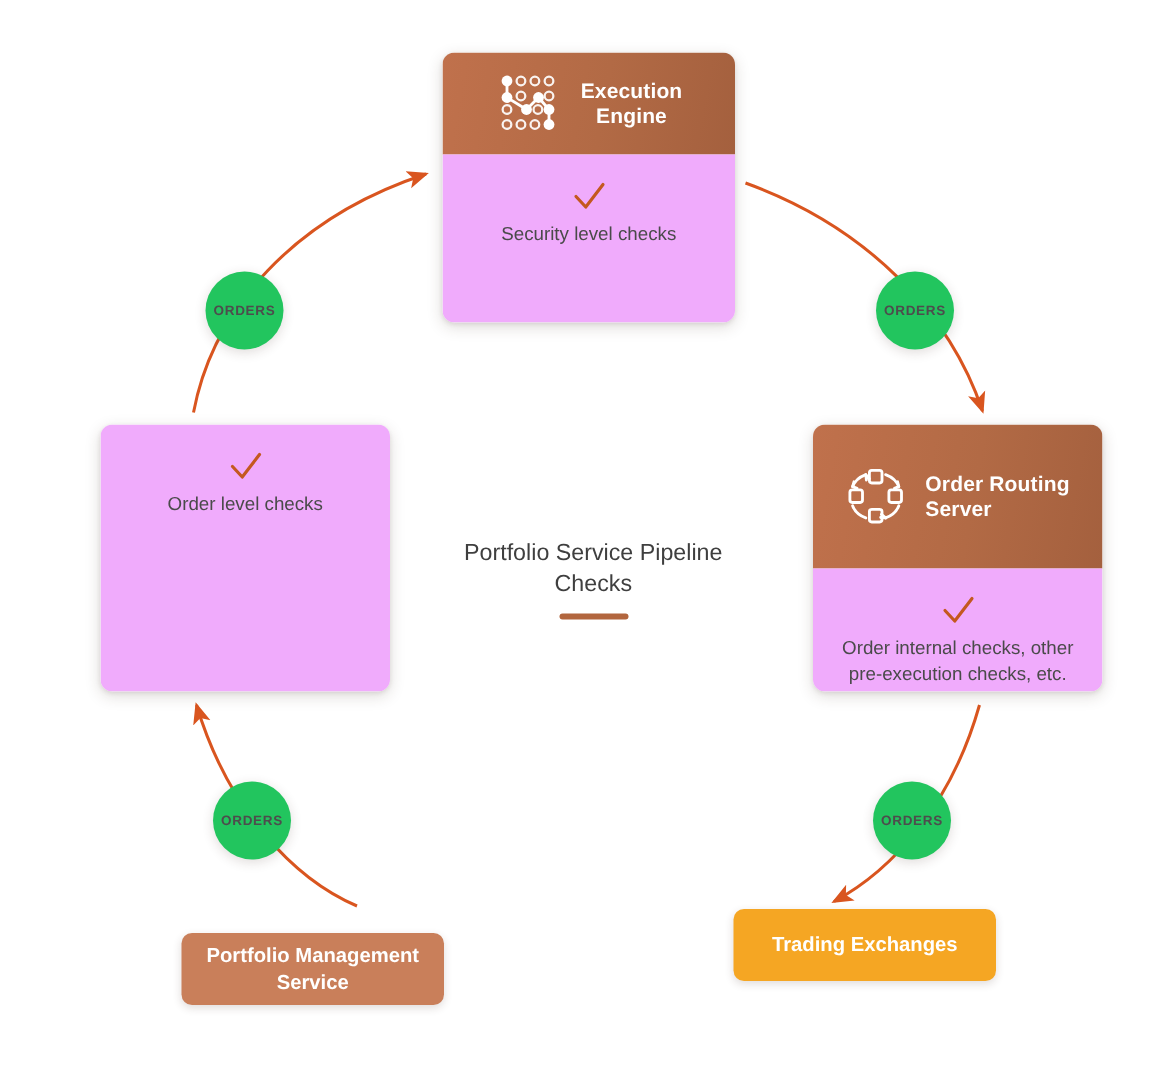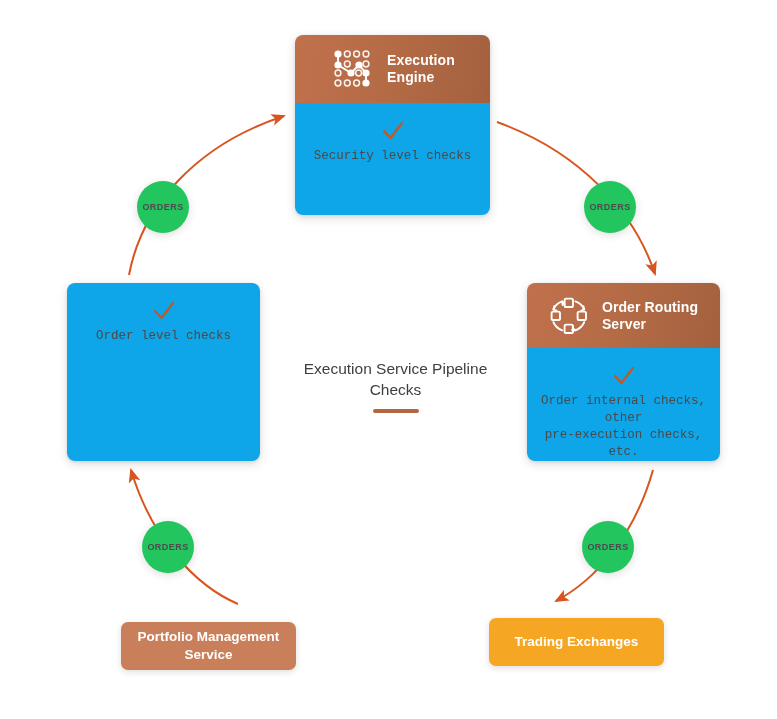--- a/index.html
+++ b/index.html
@@ -54,49 +54,48 @@
     line-height: 17px;
     letter-spacing: .1px;
     white-space: pre-line;
   }
   .card-icon {
     flex: 0 0 auto;
     display: block;
   }
   .card-body {
     flex: 1 1 auto;
-    background: #0ea5e9;
+    background: #f0abfc;
     display: flex;
     flex-direction: column;
     align-items: center;
     padding-top: 17px;
     box-sizing: border-box;
-    font-family: Liberation Mono, monospace;
   }
   .check {
     display: block;
     margin-bottom: 6px;
   }
   .card-desc {
     color: #4a4a4a;
     font-size: 12.5px;
     line-height: 17px;
     text-align: center;
     padding: 0 12px;
     white-space: pre-line;
   }
 
   
   #card-execution-engine { left: 295px; top: 35px;  width: 195px; height: 180px; }
-  #card-execution-engine .card-head { height: 68px; }
+  #card-execution-engine .card-head { height: 68px; text-align: center; }
 
   #card-qplum-api        { left: 67px;  top: 283px; width: 193px; height: 178px; }
   #card-qplum-api .card-head { height: 96px; }
 
-  #card-order-routing    { left: 527px; top: 283px; width: 193px; height: 178px; }
+  #card-order-routing    { left: 542px; top: 283px; width: 193px; height: 178px; }
   #card-order-routing .card-head { height: 96px; }
 
   
   .pill {
     position: absolute;
     border-radius: 7px;
     display: flex;
     align-items: center;
     justify-content: center;
     text-align: center;
@@ -109,21 +108,20 @@
     box-sizing: border-box;
     padding: 0 10px;
   }
   #pill-portfolio-management {
     left: 121px; top: 622px; width: 175px; height: 48px;
     background: #c97f5a;
   }
   #pill-trading-exchanges {
     left: 489px; top: 606px; width: 175px; height: 48px;
     background: #f5a623;
-    margin-top: 12px;
   }
 
   
   .orders-badge {
     position: absolute;
     width: 52px;
     height: 52px;
     border-radius: 50%;
     background: #22c55e;
     box-shadow: 0 2px 8px rgba(60,40,30,0.16);
@@ -271,18 +269,18 @@
 
   <div class="orders-badge" id="orders-badge-api-to-engine">ORDERS</div>
 
   <div class="orders-badge" id="orders-badge-engine-to-routing">ORDERS</div>
 
   <div class="orders-badge" id="orders-badge-pms-to-api">ORDERS</div>
 
   <div class="orders-badge" id="orders-badge-routing-to-exch">ORDERS</div>
 
   <div id="center-caption">
-    <div class="caption-text">Execution Service Pipeline
+    <div class="caption-text">Portfolio Service Pipeline
 Checks</div>
     <div class="caption-rule"></div>
   </div>
 
 </div>
 
 </body></html>

